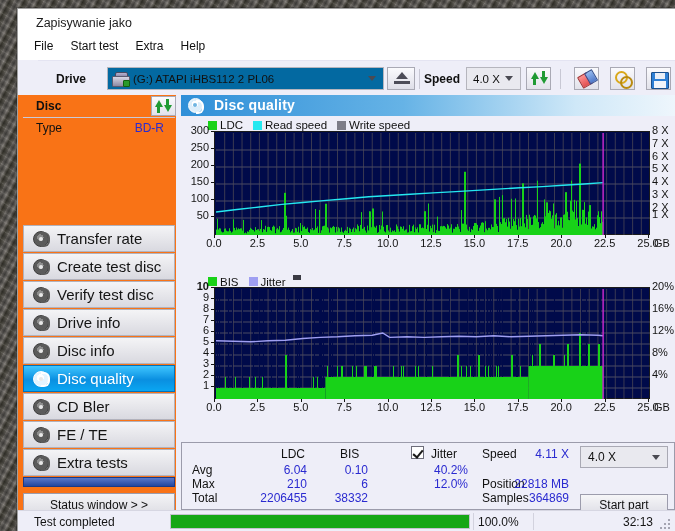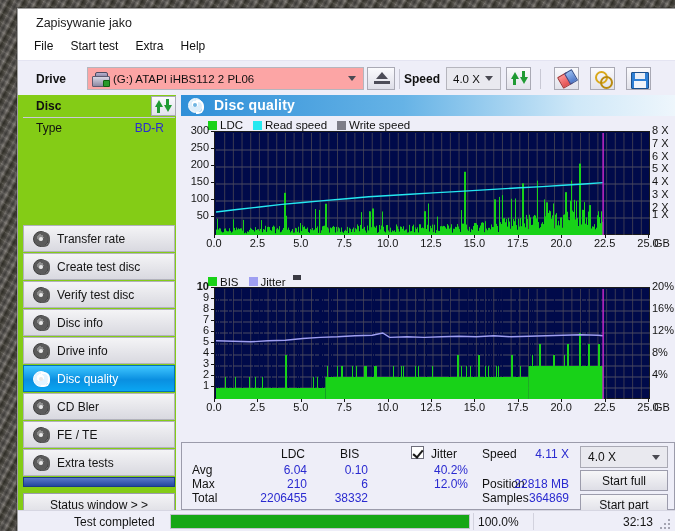--- a/index.html
+++ b/index.html
@@ -44,26 +44,27 @@
     border-bottom:1px solid #ffffff;
   }
   .menubar span{
     display:inline-block;font-size:12px;color:#101010;margin-right:14px;
     cursor:default;
   }
   
   .toolbar{
     height:36px;background:#eeeef8;position:relative;
     border-top:1px solid #e4e4f2;
+    margin-left:20px;
   }
   .lbl-bold{font-weight:bold;font-size:12px;color:#111;}
   .drive-label{position:absolute;left:18px;top:11px;}
   .drive-combo{
     position:absolute;left:69px;top:6px;width:277px;height:23px;
-    background:#fca5a5;border:1px solid #b5b5bd;
+    background:#0369a1;border:1px solid #b5b5bd;
     box-sizing:border-box;display:flex;align-items:center;
   }
   .drive-icon{
     width:17px;height:14px;margin-left:4px;margin-right:4px;position:relative;
     flex:none;
   }
   .drive-icon i{
     position:absolute;display:block;
   }
   .di-body{left:0;top:4px;width:16px;height:9px;background:linear-gradient(#d8d6e4,#8d8aa3);border:1px solid #5c5a70;border-radius:1px;}
@@ -118,21 +119,21 @@
   .gold .r1,.gold .r2{position:absolute;width:9px;height:9px;border:2.5px solid #d9a81b;border-radius:50%;}
   .gold .r1{left:0;top:0;}
   .gold .r2{left:5px;top:5px;border-color:#b98a10;}
   
   .floppy{position:absolute;left:4px;top:4px;width:16px;height:15px;background:#2e7fd4;border:1px solid #1a4f8c;border-radius:1px;}
   .floppy .sh{position:absolute;left:3px;top:0;width:10px;height:6px;background:#e9eef6;}
   .floppy .lb{position:absolute;left:2px;top:8px;width:12px;height:7px;background:#f2f5fa;}
   
   .sidebar{
     position:absolute;left:0;top:86px;width:158px;height:437px;
-    background:#84cc16;
+    background:#f97316;
     text-decoration:underline;
   }
   .disc-hdr{
     position:absolute;left:5px;top:0px;width:152px;height:22px;
     border-bottom:1px solid #c9c9d8;
   }
   .disc-hdr .t{position:absolute;left:13px;top:4px;font-weight:bold;font-size:12px;color:#111;}
   .disc-hdr-btn{
     position:absolute;left:128px;top:1px;width:25px;height:20px;
     background:linear-gradient(#fafafd,#e2e2ea);border:1px solid #a9a9b4;box-sizing:border-box;
@@ -182,21 +183,21 @@
   .nico .disc:after{
     content:'';position:absolute;left:4.5px;top:4.5px;width:4px;height:4px;border-radius:50%;
     background:#e8e8e8;
   }
   .nico .arc{
     position:absolute;right:-1px;top:2px;width:7px;height:11px;
     border-right:2px solid #5b5b5b;border-top:2px solid #5b5b5b;border-bottom:2px solid #5b5b5b;
     border-radius:0 6px 6px 0;
   }
   .navbtn.active .nico .arc{border-color:#ffffff;}
-  .navbtn .nlabel{font-size:12px;color:#141414;}
+  .navbtn .nlabel{font-size:15px;color:#141414;}
   .navbtn.active .nlabel{color:#ffffff;}
   .blue-strip{
     position:absolute;left:5px;top:382px;width:152px;height:10px;
     background:linear-gradient(#5b79c9,#23479f);
     border:1px solid #1c3a86;box-sizing:border-box;
   }
   .status-win-btn{
     position:absolute;left:5px;top:398px;width:152px;height:23px;
     background:linear-gradient(#f4f4f6,#dcdce3);border:1px solid #9c9cac;
     box-sizing:border-box;display:flex;align-items:center;justify-content:center;
@@ -264,21 +265,21 @@
     position:absolute;left:398px;width:88px;height:21px;
     background:linear-gradient(#f6f6f8,#dedee6);border:1px solid #9c9cac;
     box-sizing:border-box;display:flex;align-items:center;justify-content:center;
     font-size:12px;color:#111;
   }
   
   .statusbar{
     position:absolute;left:0;top:501px;width:658px;height:22px;
     background:#eeeef8;border-top:1px solid #d6d6e2;
   }
-  .sb-text{position:absolute;left:16px;top:4px;font-size:12px;color:#141414;margin-left:40px;}
+  .sb-text{position:absolute;left:16px;top:4px;font-size:12px;color:#141414;}
   .sb-track{
     position:absolute;left:152px;top:3px;width:300px;height:15px;
     background:#fafafd;border:1px solid #c3c3cf;box-sizing:border-box;
   }
   .sb-fill{position:absolute;left:0;top:0;height:100%;background:#16a716;}
   .sb-pct{position:absolute;left:460px;top:4px;font-size:12px;color:#141414;}
   .sb-div{position:absolute;top:2px;width:1px;height:17px;background:#d2d2de;}
   .sb-time{position:absolute;left:565px;top:4px;width:70px;text-align:right;font-size:12px;color:#141414;}
   .grip{position:absolute;right:5px;bottom:3px;width:11px;height:11px;}
   .grip i{position:absolute;width:2px;height:2px;background:#a5a5b2;}
@@ -392,28 +393,28 @@
             <i class="disc"></i>
             <i class="arc"></i>
           </span>
         <span class="nlabel">Verify test disc</span>
       </div>
       <div class="navbtn">
         <span class="nico">
             <i class="disc"></i>
             <i class="arc"></i>
           </span>
-        <span class="nlabel">Disc info</span>
+        <span class="nlabel">Drive info</span>
       </div>
       <div class="navbtn">
         <span class="nico">
             <i class="disc"></i>
             <i class="arc"></i>
           </span>
-        <span class="nlabel">Drive info</span>
+        <span class="nlabel">Disc info</span>
       </div>
       <div class="navbtn active">
         <span class="nico">
             <i class="disc"></i>
             <i class="arc"></i>
           </span>
         <span class="nlabel">Disc quality</span>
       </div>
       <div class="navbtn">
         <span class="nico">
@@ -1260,21 +1261,20 @@
       <div class="stv" style="left:330px;top:4px;width:57px;">4.11 X</div>
       <div class="st" style="left:300px;top:34px;">Position</div>
       <div class="stv" style="left:330px;top:34px;width:57px;">22818 MB</div>
       <div class="st" style="left:300px;top:48px;">Samples</div>
       <div class="stv" style="left:330px;top:48px;width:57px;">364869</div>
 
       <div class="sp-combo">
         <span class="v">4.0 X</span>
         <span class="combo-arrow"></span>
       </div>
-      <div class="act-btn" style="top:27px">Start full</div>
       <div class="act-btn" style="top:51px">Start part</div>
     </div>
   </div>
 
   <div class="statusbar">
     <div class="sb-text">Test completed</div>
     <div class="sb-track">
       <div class="sb-fill" id="sbfill" style="width: 100%;"></div>
     </div>
     <div class="sb-div" style="left:455px"></div>

